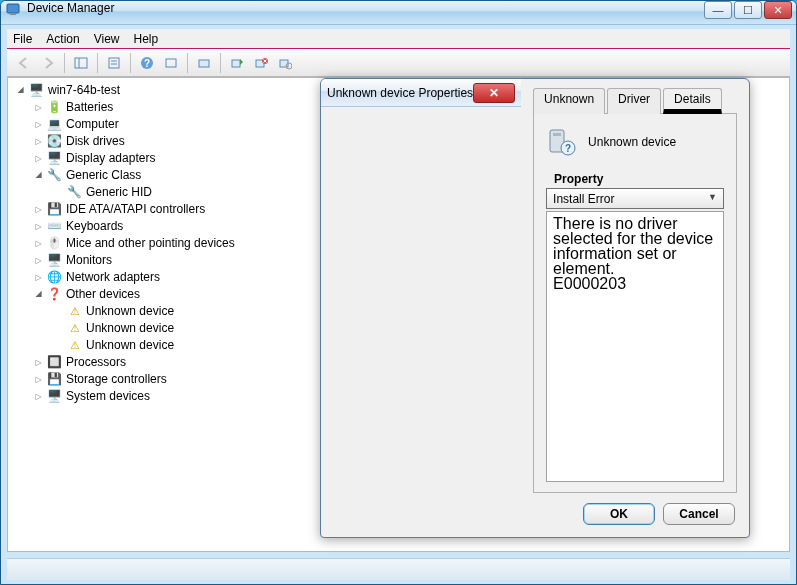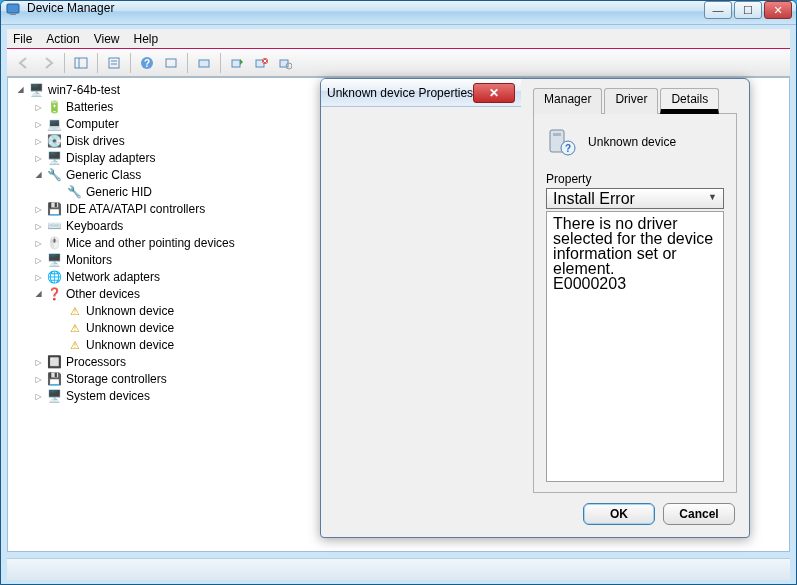--- a/index.html
+++ b/index.html
@@ -157,29 +157,29 @@
   .tabpanel {
     border: 1px solid #b0b0b0;
     border-top: none;
     flex: 1;
     padding: 10px 12px;
     background: #f0f0f0;
     display: flex; flex-direction: column;
   }
   .dev-row { display: flex; align-items: center; gap: 10px; margin: 2px 0 10px 0; }
   .dev-icon { width: 32px; height: 32px; display:flex; align-items:center; justify-content:center; font-size:24px; }
-  .prop-label { margin: 4px 0 2px 0; }
+  .prop-label { margin: 4px 0 2px 8px; font-weight: bold; }
   .combo {
     height: 21px;
     border: 1px solid #707070;
     background: linear-gradient(to bottom, #fff, #e8e8e8);
     display: flex; align-items: center;
     padding: 1px 6px;
     position: relative;
-    font-size: 16px;
+    font-size: 12px;
   }
   .combo::after {
     content: "▼";
     position: absolute; right: 6px; top: 3px;
     font-size: 9px; color: #444;
   }
   .value-box {
     flex: 1;
     border: 1px solid #a0a0a0;
     background: #fff;
@@ -403,21 +403,21 @@
   <div class="statusbar"></div>
 </div>
 
 <div class="dialog">
   <div class="dlg-title">
     <span class="t">Unknown device Properties</span>
     <div class="dlg-close">✕</div>
   </div>
   <div class="dlg-body">
     <div class="tabs">
-      <div class="tab">Manager</div>
+      <div class="tab">Unknown</div>
       <div class="tab">Driver</div>
       <div class="tab active">Details</div>
     </div>
     <div class="tabpanel">
       <div class="dev-row">
         <span class="dev-icon">
           <svg width="32" height="32">
               <rect x="4" y="4" width="14" height="22" rx="2" fill="#d8e0e8" stroke="#7a8aa0"></rect>
               <rect x="7" y="7" width="8" height="3" fill="#a8b8c8"></rect>
               <circle cx="22" cy="22" r="7" fill="#eaf2fa" stroke="#5080b0"></circle>

